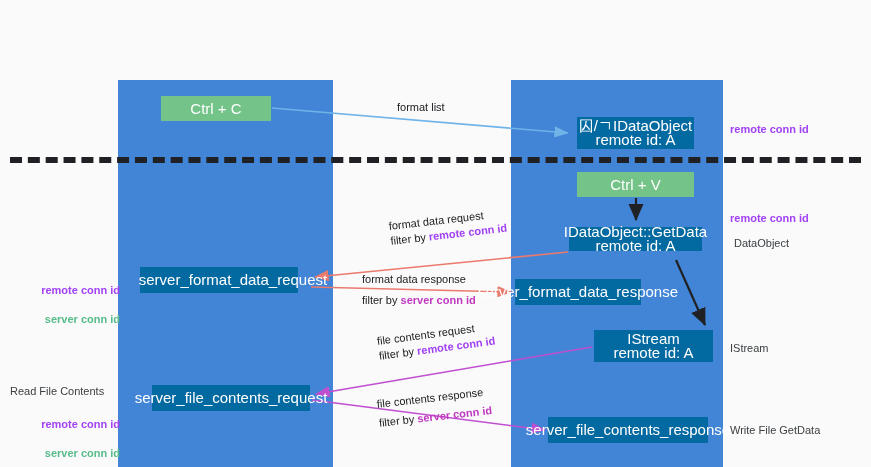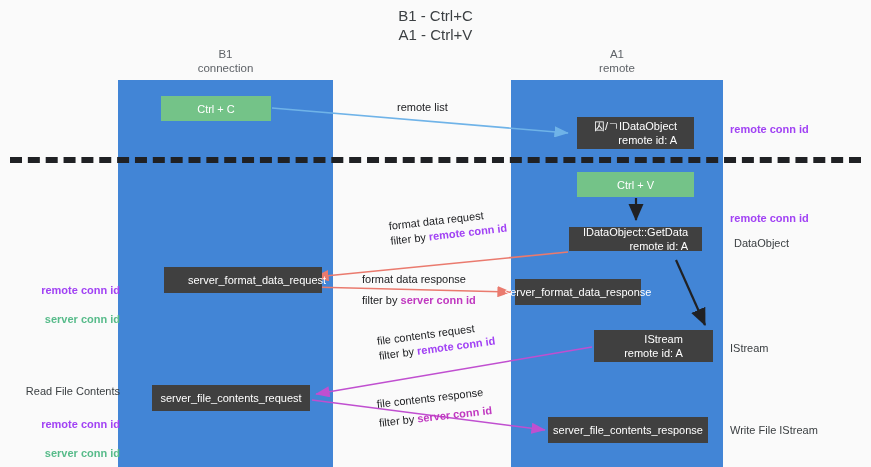--- a/index.html
+++ b/index.html
@@ -34,33 +34,33 @@
   
   #divider{
     position:absolute;left:10px;top:157px;width:851px;height:0;
     border-top:6px dashed #202124;
   }
 
   
   .box{
     position:absolute;
     display:flex;align-items:center;justify-content:center;
-    text-align:right;
-    color:#ffffff;font-size:11px;line-height:14px;
+    text-align:center;
+    color:#ffffff;font-size:15px;line-height:14px;
     white-space:pre-line;
     box-sizing:border-box;
   }
   .green{background:#74c388;}
-  .orange{background:#404040;}
+  .orange{background:#0369a1;}
 
   #box-ctrlc{left:161px;top:96px;width:110px;height:25px;}
   #box-idataobject{left:577px;top:117px;width:117px;height:32px;}
   #box-ctrlv{left:577px;top:172px;width:117px;height:25px;}
   #box-getdata{left:569px;top:227px;width:133px;height:24px;}
-  #box-fmt-req{left:164px;top:267px;width:158px;height:26px;padding-left:28px;}
+  #box-fmt-req{left:140px;top:267px;width:158px;height:26px;padding-left:28px;}
   #box-fmt-resp{left:515px;top:279px;width:126px;height:26px;}
   #box-istream{left:594px;top:330px;width:119px;height:32px;}
   #box-file-req{left:152px;top:385px;width:158px;height:26px;}
   #box-file-resp{left:548px;top:417px;width:160px;height:26px;}
 
   
   #arrows{position:absolute;left:0;top:0;width:871px;height:467px;pointer-events:none;}
 
   
   .alabel{
@@ -78,43 +78,37 @@
   #lbl-file-resp{left:376px;top:397px;transform:rotate(-6.5deg);transform-origin:left top;}
 
   
   .side{position:absolute;font-size:11px;line-height:14.5px;white-space:pre-line;}
   .side.bold{font-weight:bold;}
   .purple{color:#a142f4;}
   .green-txt{color:#57bb8a;}
   .plain{color:#3c4043;}
 
   #side-left-conn{left:10px;top:268px;width:110px;text-align:right;}
-  #side-left-read{left:10px;top:384px;width:110px;text-align:right;}
+  #side-left-read{left:10px;top:384px;width:110px;}
   #side-left-read2{left:10px;top:402px;width:110px;text-align:right;}
 
   #side-right-remote1{left:730px;top:122px;}
   #side-right-remote2{left:730px;top:211px;}
   #side-right-dataobject{left:690px;top:236px;padding-left:44px;}
   #side-right-istream{left:730px;top:341px;}
   #side-right-write{left:730px;top:423px;}
 </style>
 </head>
 <body>
 
 <div id="stage">
 
   <div class="lane" id="lane-b1"></div>
   <div class="lane" id="lane-a1"></div>
 
-  <div id="diagram-title">B1 - Ctrl+C
-A1 - Ctrl+V</div>
-  <div class="lane-title" id="title-b1">B1
-connection</div>
-  <div class="lane-title" id="title-a1">A1
-remote</div>
 
   <div id="divider"></div>
 
   <svg id="arrows" viewBox="0 0 871 467">
     <defs>
       <marker id="ah-blue" markerWidth="9" markerHeight="7" refX="8.5" refY="3.5" orient="auto">
         <path d="M0,0 L9,3.5 L0,7 z" fill="#6fb3e8"></path>
       </marker>
       <marker id="ah-red" markerWidth="9" markerHeight="7" refX="8.5" refY="3.5" orient="auto">
         <path d="M0,0 L9,3.5 L0,7 z" fill="#ea7a6e"></path>
@@ -163,21 +157,21 @@
   <div class="box orange" id="box-getdata">IDataObject::GetData
 remote id: A</div>
   <div class="box orange" id="box-fmt-req">server_format_data_request</div>
   <div class="box orange" id="box-fmt-resp">server_format_data_response</div>
   <div class="box orange" id="box-istream">IStream
 remote id: A</div>
   <div class="box orange" id="box-file-req">server_file_contents_request</div>
   <div class="box orange" id="box-file-resp">server_file_contents_response</div>
 
   <div class="alabel" id="lbl-format-list">
-    <div>remote list</div>
+    <div>format list</div>
   </div>
 
   <div class="alabel" id="lbl-fmt-req">
     <div>format data request</div>
     <div><span>filter by </span><span class="k k-remote">remote conn id</span></div>
   </div>
 
   <div class="alabel" id="lbl-fmt-resp">
     <div>format data response</div>
     <div style="margin-top:6px"><span>filter by </span><span class="k k-server">server conn id</span></div>
@@ -202,15 +196,15 @@
 
   <div class="side bold" id="side-left-read2">
     <div class="purple">remote conn id</div>
     <div class="green-txt">server conn id</div>
   </div>
 
   <div class="side bold purple" id="side-right-remote1">remote conn id</div>
   <div class="side bold purple" id="side-right-remote2">remote conn id</div>
   <div class="side plain" id="side-right-dataobject">DataObject</div>
   <div class="side plain" id="side-right-istream">IStream</div>
-  <div class="side plain" id="side-right-write">Write File IStream</div>
+  <div class="side plain" id="side-right-write">Write File GetData</div>
 
 </div>
 
 </body></html>

